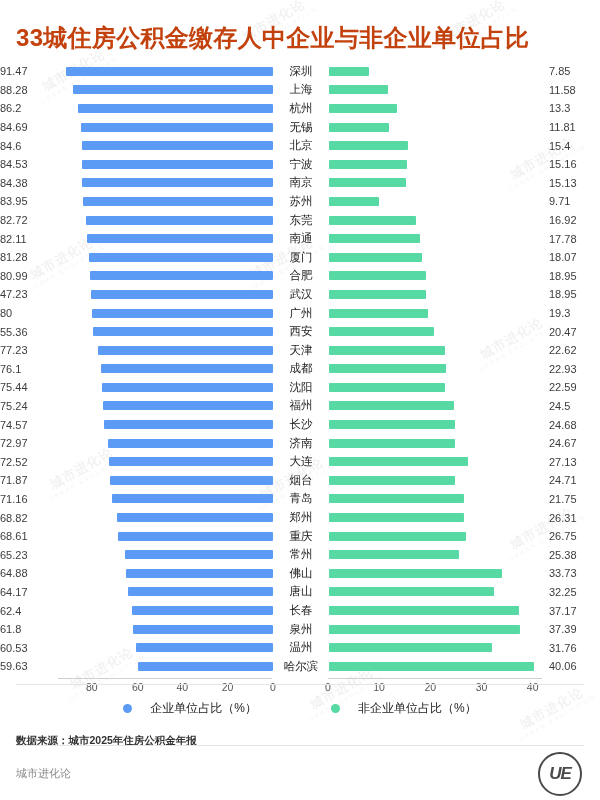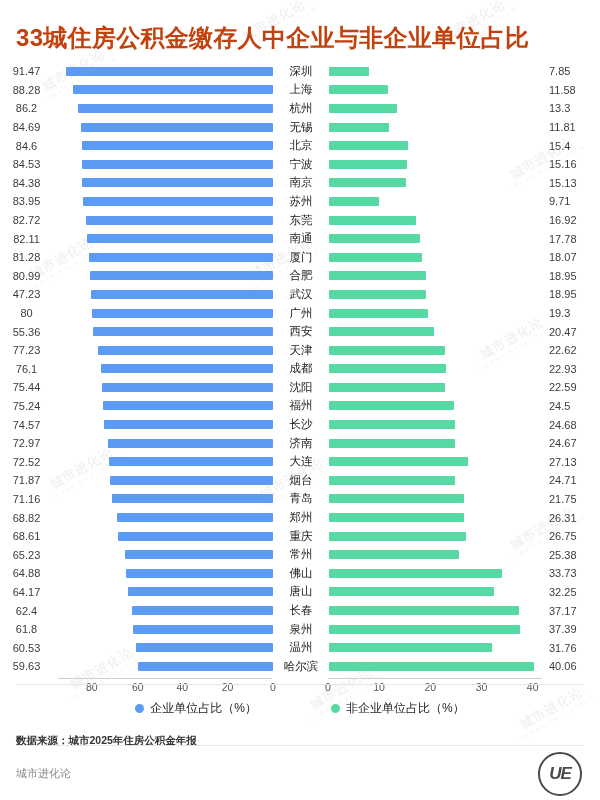--- a/index.html
+++ b/index.html
@@ -64,21 +64,21 @@
     display: flex;
     flex-direction: column;
   }
   .row {
     display: flex;
     align-items: center;
     height: 18.6px;
   }
   .c-left-val {
     width: 58px;
-    text-align: center;
+    text-align: left;
     font-size: 11px;
     color: #3c3c3c;
     padding-right: 5px;
     box-sizing: border-box;
   }
   .c-left-bar {
     width: 215px;
     position: relative;
     height: 100%;
     display: flex;
@@ -150,21 +150,21 @@
     left: 0;
     width: 600px;
     display: flex;
     justify-content: center;
     gap: 74px;
     z-index: 10;
   }
   .legend-item {
     display: flex;
     align-items: center;
-    gap: 6px;
+    gap: 18px;
     font-size: 12px;
     color: #222;
   }
   .dot {
     width: 9px;
     height: 9px;
     border-radius: 50%;
     display: inline-block;
   }
   .dot-blue { background: #5b9bf5; }

